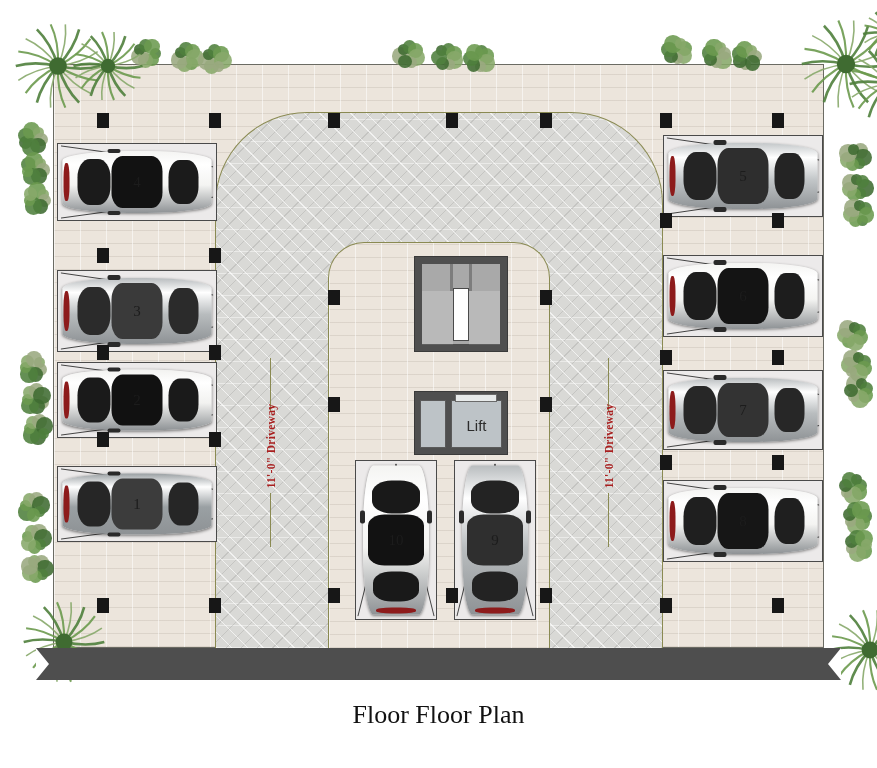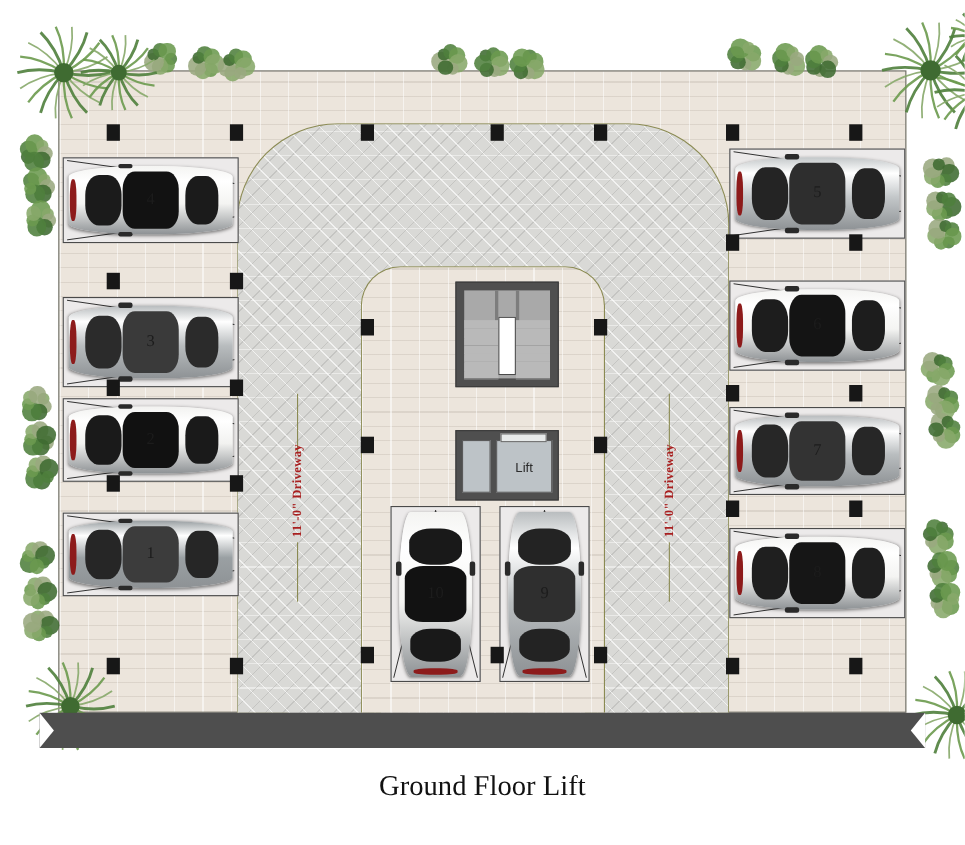--- a/index.html
+++ b/index.html
@@ -82,21 +82,21 @@
   .tread{position:absolute;background:#b9b9b9;border-bottom:1.3px solid #5f5f5f;}
   .stair-well{position:absolute;background:#ffffff;border:1.3px solid #4a4a4a;box-sizing:border-box;}
   .stair-rail{position:absolute;background:#7d7d7d;}
 
   
   .lift{position:absolute;background:#4f4f4f;border:1px solid #3a3a3a;box-sizing:border-box;}
   .lift-shaft{position:absolute;background:#bdc3c7;border:1px solid #5a5a5a;box-sizing:border-box;}
   .lift-cab{position:absolute;background:#bdc3c7;border:1px solid #5a5a5a;box-sizing:border-box;}
   .lift-door{position:absolute;background:#e7eaea;border:1px solid #6a6a6a;box-sizing:border-box;}
   .lift-label{position:absolute;left:50%;top:52%;transform:translate(-50%,-50%);
-              font-size:12px;color:#2c2c2c;font-family:"Liberation Sans",sans-serif;}
+              font-size:15px;color:#2c2c2c;font-family:"Liberation Sans",sans-serif;}
 
   
   .col{position:absolute;width:12px;height:15px;background:#171717;}
 
   
   .road{position:absolute;left:36px;top:648px;width:805px;height:32px;background:#4e4e4e;}
   .road-notchL{position:absolute;left:36px;top:648px;width:0;height:0;
      border-left:13px solid #ffffff;border-top:16px solid transparent;border-bottom:16px solid transparent;}
   .road-notchR{position:absolute;left:828px;top:648px;width:0;height:0;
      border-right:13px solid #ffffff;border-top:16px solid transparent;border-bottom:16px solid transparent;}
@@ -735,15 +735,15 @@
         <path d="M26,26 Q38.69634245732197,19.420266859028125 45.12046930024968,9.956021262223974" stroke="#6b9a4e" stroke-width="2.1" fill="none" opacity="0.9"></path>
         <path d="M26,26 Q40.18106059003613,24.159478187653267 49.454727814816266,17.46317722259129" stroke="#87a86a" stroke-width="1.6" fill="none" opacity="0.9"></path>
         <circle cx="26" cy="26" r="5.2" fill="#3f6b31"></circle>
       </svg>
     </div>
 
   <div class="road"></div>
   <div class="road-notchL"></div>
   <div class="road-notchR"></div>
 
-  <div class="plan-title">Ground Floor Lift</div>
+  <div class="plan-title">Floor Floor Plan</div>
 
 </div>
 
 </body></html>

